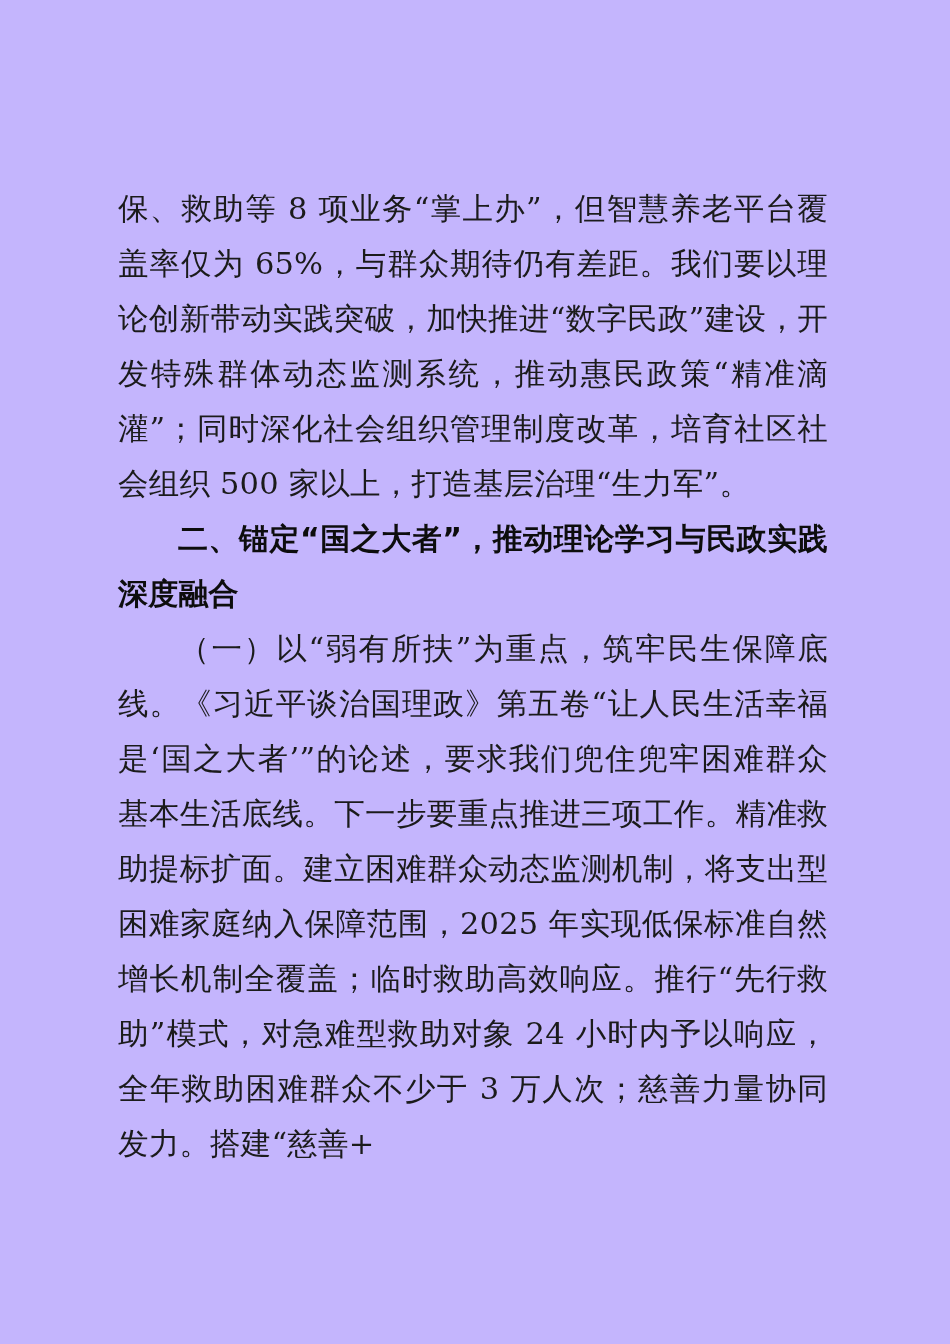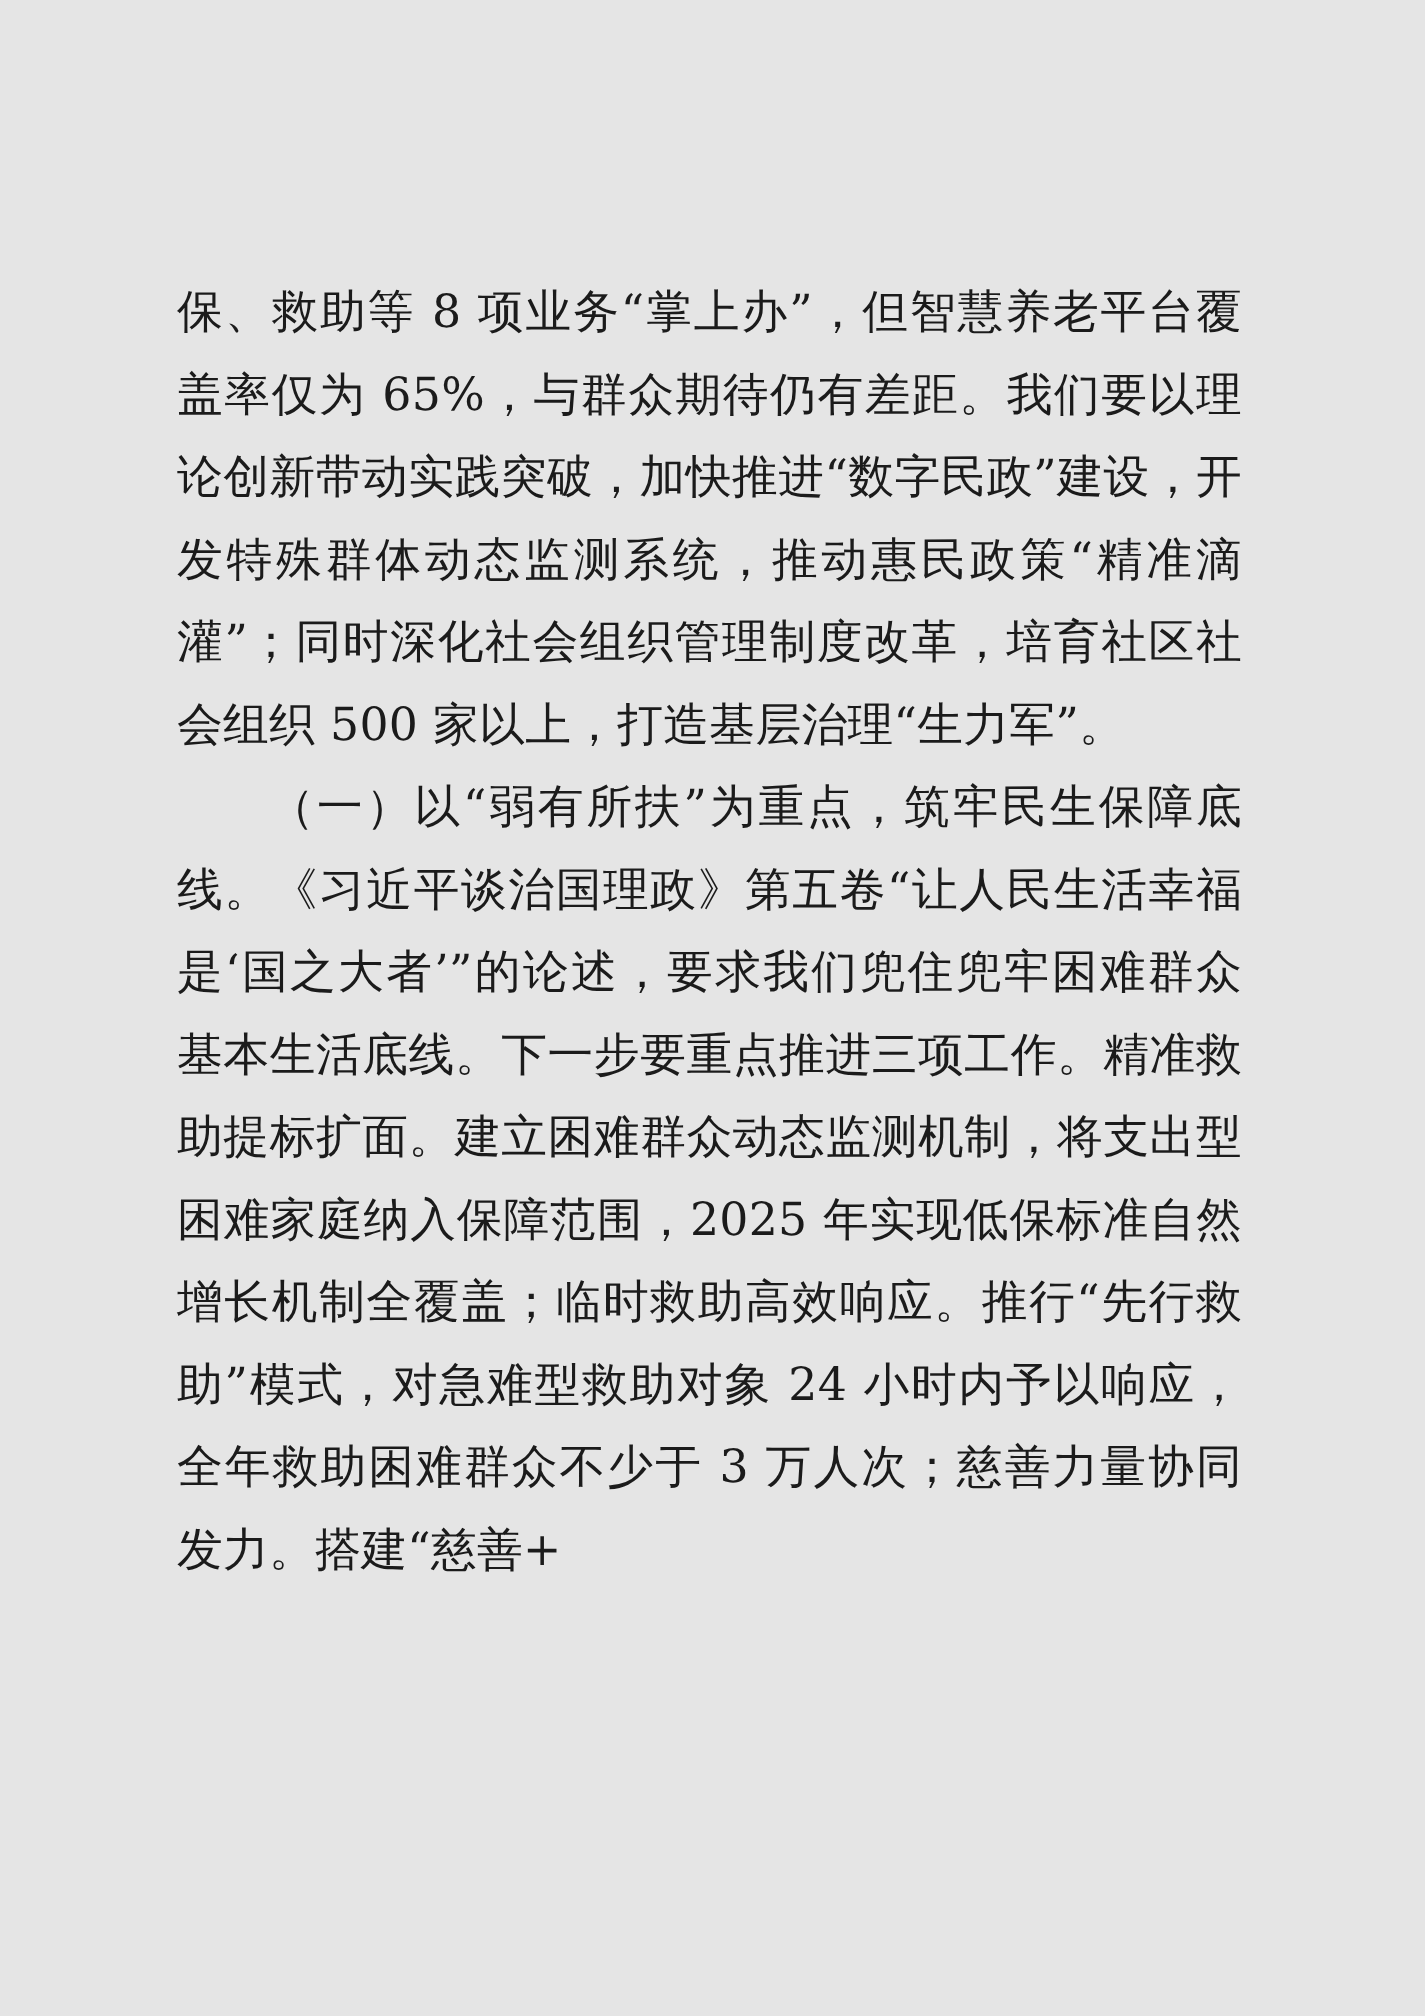--- a/index.html
+++ b/index.html
@@ -11,21 +11,21 @@
 
   body {
     font-family: "DejaVu Serif", "Liberation Serif", serif;
   }
 
   .page {
     position: relative;
     width: 950px;
     height: 1344px;
     margin: 0 auto;
-    background: #e5e5e5;
+    background: #c4b5fd;
     overflow: hidden;
     box-sizing: border-box;
   }
 
   .page-body {
     position: absolute;
     left: 118px;
     top: 181px;
     width: 710px;
   }
@@ -70,18 +70,19 @@
   }
 </style>
 </head>
 <body>
 
 <div class="page">
   <div class="page-body">
 
     <p class="para cont">保、救助等 8 项业务“掌上办”，但智慧养老平台覆盖率仅为 65%，与群众期待仍有差距。我们要以理论创新带动实践突破，加快推进“数字民政”建设，开发特殊群体动态监测系统，推动惠民政策“精准滴灌”；同时深化社会组织管理制度改革，培育社区社会组织 500 家以上，打造基层治理“生力军”。</p>
 
+    <h2 class="heading">二、锚定“国之大者”，推动理论学习与民政实践深度融合</h2>
 
 
     <p class="para indent">（一）以“弱有所扶”为重点，筑牢民生保障底线。《习近平谈治国理政》第五卷“让人民生活幸福是‘国之大者’”的论述，要求我们兜住兜牢困难群众基本生活底线。下一步要重点推进三项工作。精准救助提标扩面。建立困难群众动态监测机制，将支出型困难家庭纳入保障范围，2025 年实现低保标准自然增长机制全覆盖；临时救助高效响应。推行“先行救助”模式，对急难型救助对象 24 小时内予以响应，全年救助困难群众不少于 3 万人次；慈善力量协同发力。搭建“慈善+</p>
 
   </div>
 </div>
 
 </body></html>

